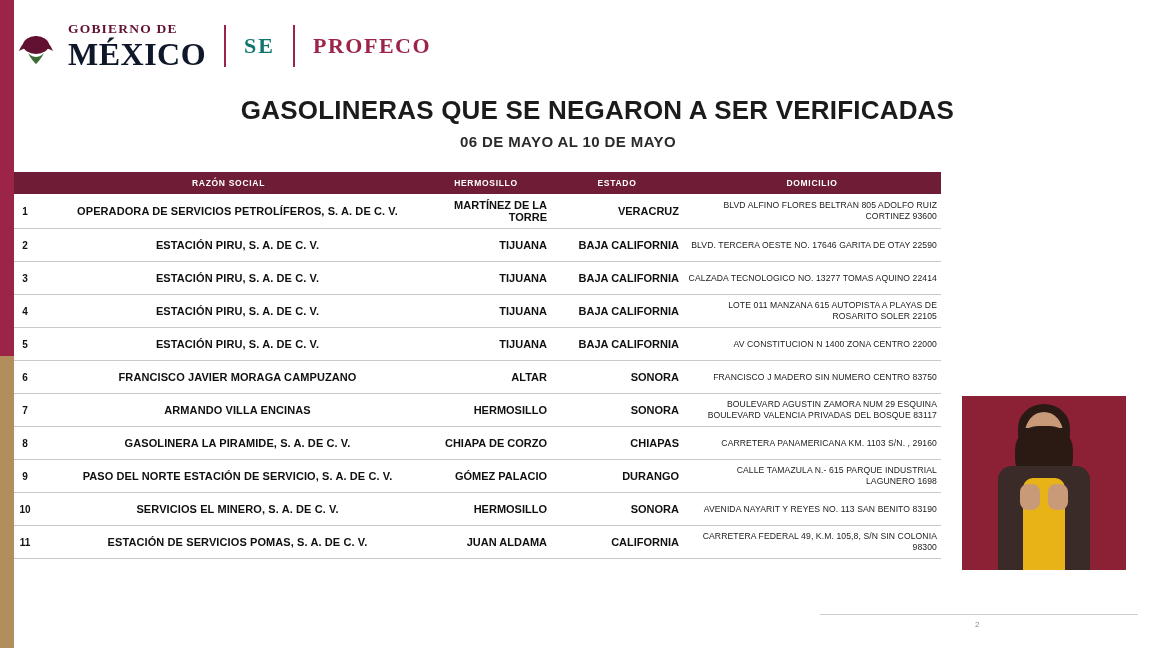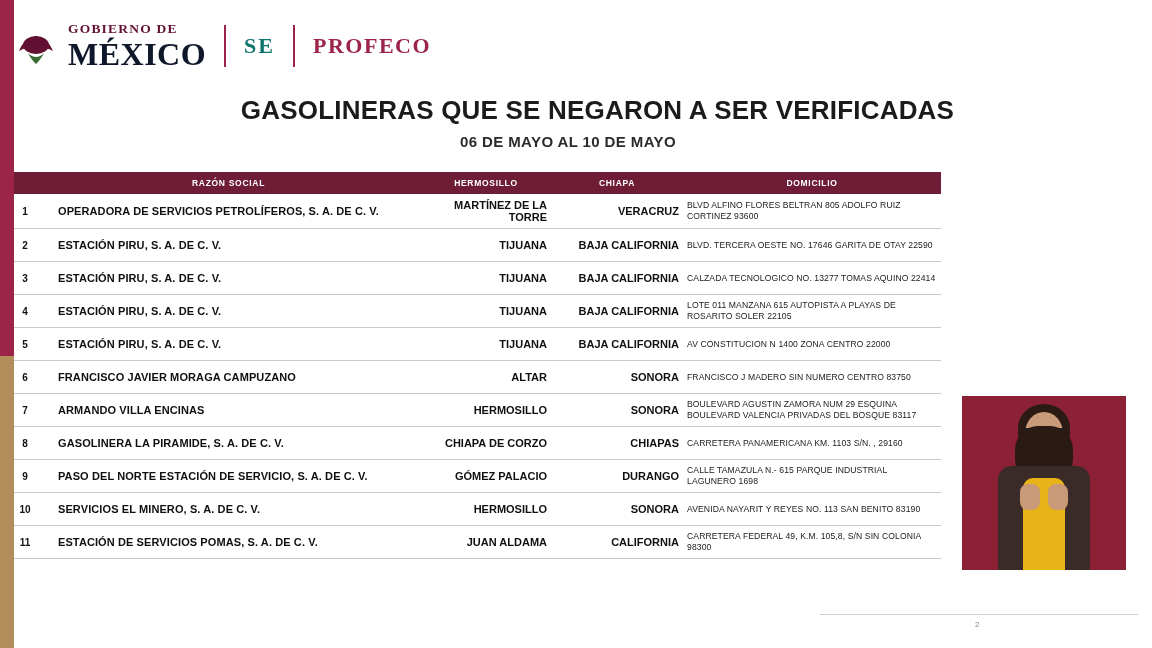--- a/index.html
+++ b/index.html
@@ -134,33 +134,33 @@
     height: 22px;
   }
   td.idx {
     width: 22px;
     text-align: center;
     font-size: 10px;
     font-weight: bold;
     color: #111;
   }
   td.razon {
-    text-align: left;
+    text-align: center;
     padding-left: 22px;
     font-weight: bold;
     font-size: 11px;
     letter-spacing: 0.1px;
   }
   td.muni, td.estado {
     text-align: right;
     font-weight: bold;
     font-size: 11px;
   }
   td.domicilio {
-    text-align: left;
+    text-align: right;
     font-size: 8.6px;
     color: #1a1a1a;
     line-height: 1.25;
     letter-spacing: 0.1px;
   }
   col.c-idx { width: 22px; }
   col.c-razon { width: 385px; }
   col.c-muni { width: 130px; }
   col.c-estado { width: 132px; }
   col.c-domicilio { width: 258px; }
@@ -277,21 +277,21 @@
           <col class="c-razon">
           <col class="c-muni">
           <col class="c-estado">
           <col class="c-domicilio">
       </colgroup>
       <thead>
         <tr>
           <th></th>
           <th>RAZÓN SOCIAL</th>
           <th>HERMOSILLO</th>
-          <th>CHIAPA</th>
+          <th>ESTADO</th>
           <th>DOMICILIO</th>
         </tr>
       </thead>
       <tbody id="table-body">
           <tr>
             <td class="idx">1</td>
             <td class="razon">OPERADORA DE SERVICIOS PETROLÍFEROS, S. A. DE C. V.</td>
             <td class="muni">MARTÍNEZ DE LA TORRE</td>
             <td class="estado">VERACRUZ</td>
             <td class="domicilio">BLVD ALFINO FLORES BELTRAN 805 ADOLFO RUIZ CORTINEZ 93600</td>

